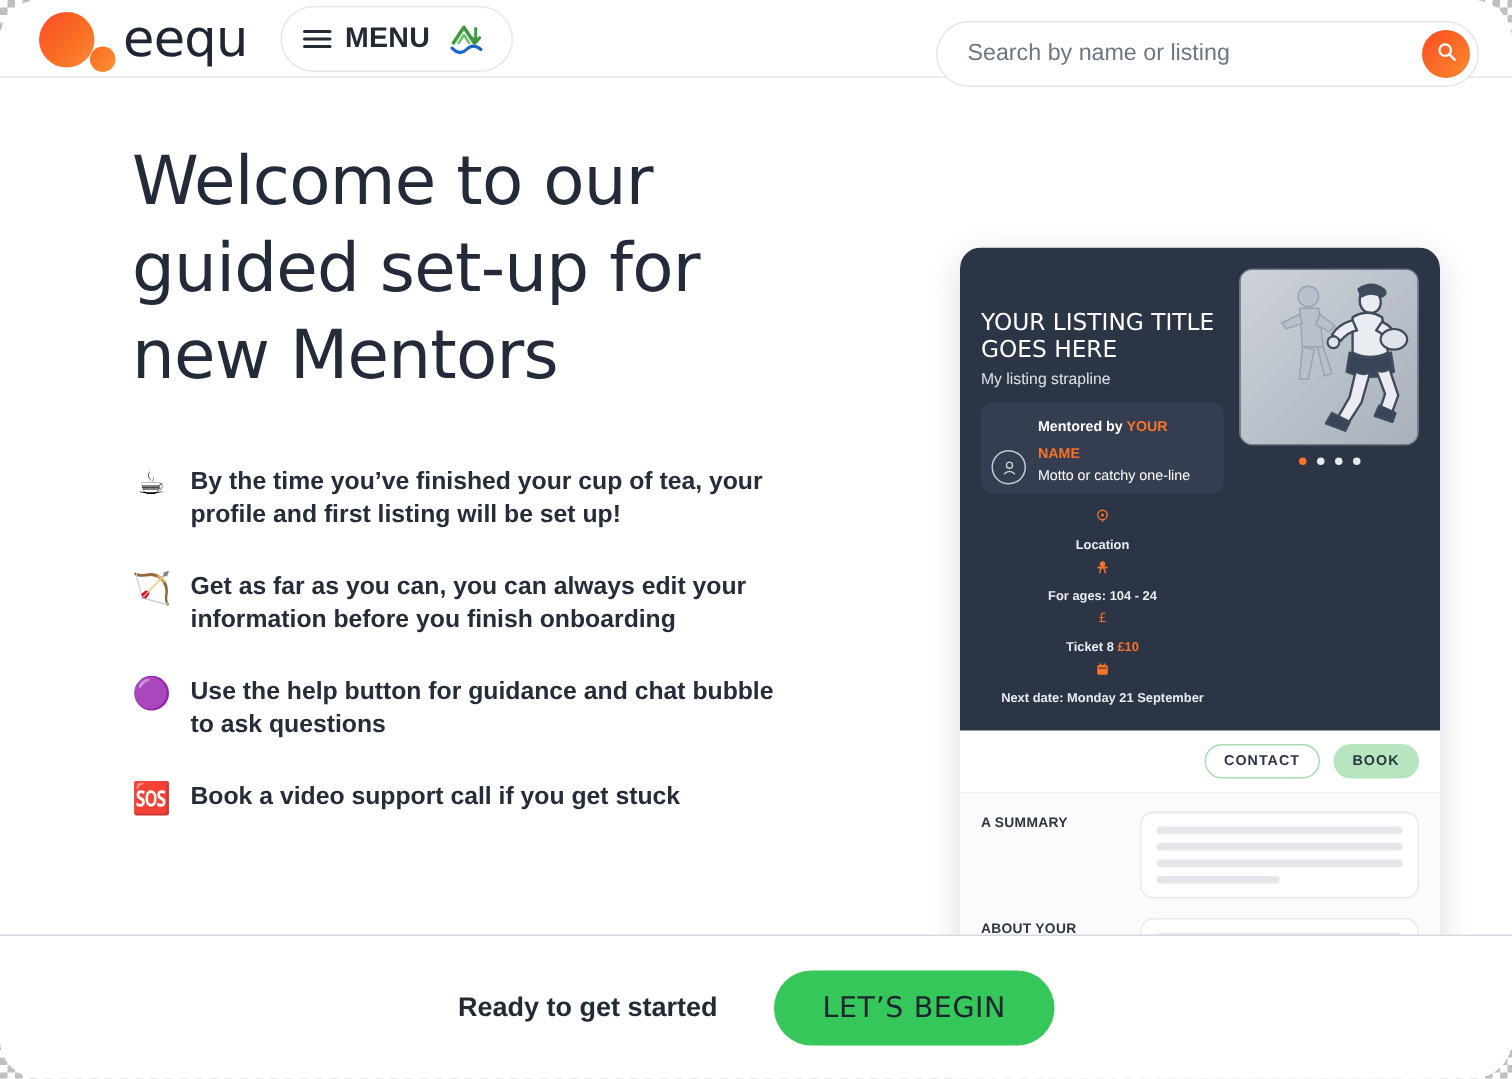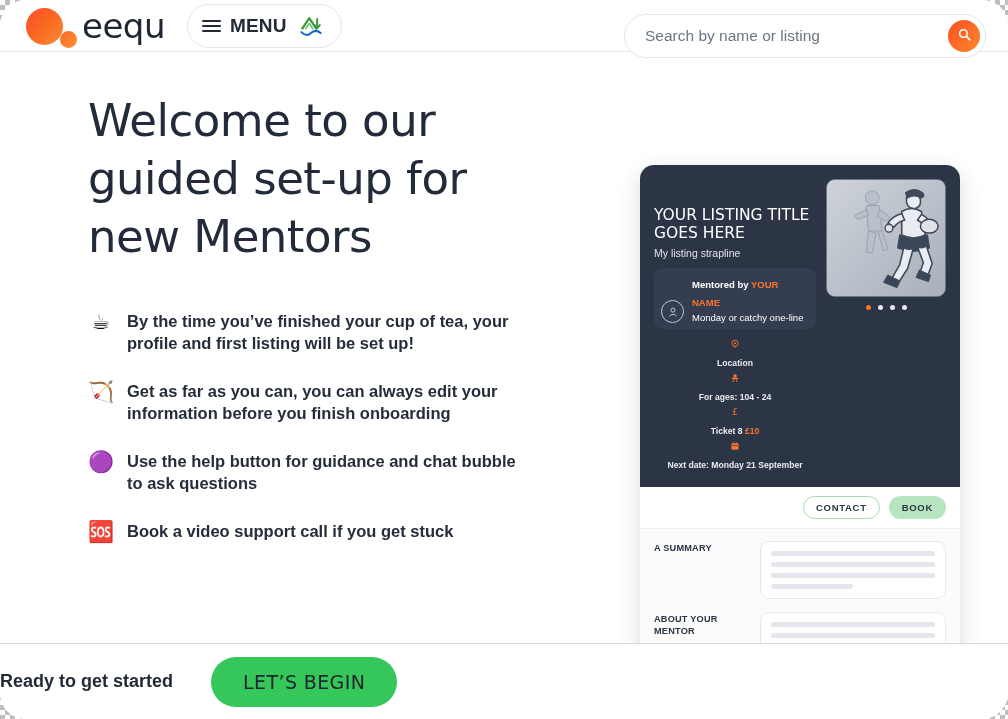--- a/index.html
+++ b/index.html
@@ -319,25 +319,26 @@
     background: #fff;
     padding: 8px 9px 10px 9px;
   }
   .aim-icon { margin-bottom: 7px; }
   .aim-line { height: 5px; border-radius: 3px; background: #e4e6eb; margin-bottom: 5px; }
 
   
   .footer {
     position: absolute;
     left: 0; right: 0; bottom: 0;
-    height: 76px;
+    height: 96px;
     background: #ffffff;
     border-top: 1px solid #d5d8e0;
     display: flex;
     align-items: center;
+    justify-content: center;
     gap: 38px;
   }
   .footer-text {
     font-size: 18px;
     font-weight: bold;
     color: #222a36;
   }
   .begin-btn {
     border: none;
     border-radius: 26px;
@@ -438,21 +439,21 @@
                 <svg viewBox="0 0 20 20" width="14" height="14">
                   <circle cx="10" cy="7.3" r="2.9" fill="none" stroke="#c9cfd9" stroke-width="1.3"></circle>
                   <path d="M4.8 16 Q10 10.4 15.2 16" fill="none" stroke="#c9cfd9" stroke-width="1.3"></path>
                 </svg>
               </span>
               <span>
                 <span class="mentor-line1">
                   <span>Mentored by</span>
                   <span class="name">YOUR NAME</span>
                 </span>
-                <span class="mentor-line2" style="display:block">Monday or catchy one-line</span>
+                <span class="mentor-line2" style="display:block">Motto or catchy one-line</span>
               </span>
             </div>
 
             <div class="meta-list">
 
               <div class="meta-row">
                 <span class="meta-icon">
                   <svg viewBox="0 0 14 14" width="10" height="10">
                     <circle cx="7" cy="6" r="4.4" fill="none" stroke="#f9732a" stroke-width="1.3"></circle>
                     <circle cx="7" cy="6" r="1.4" fill="#f9732a"></circle>

